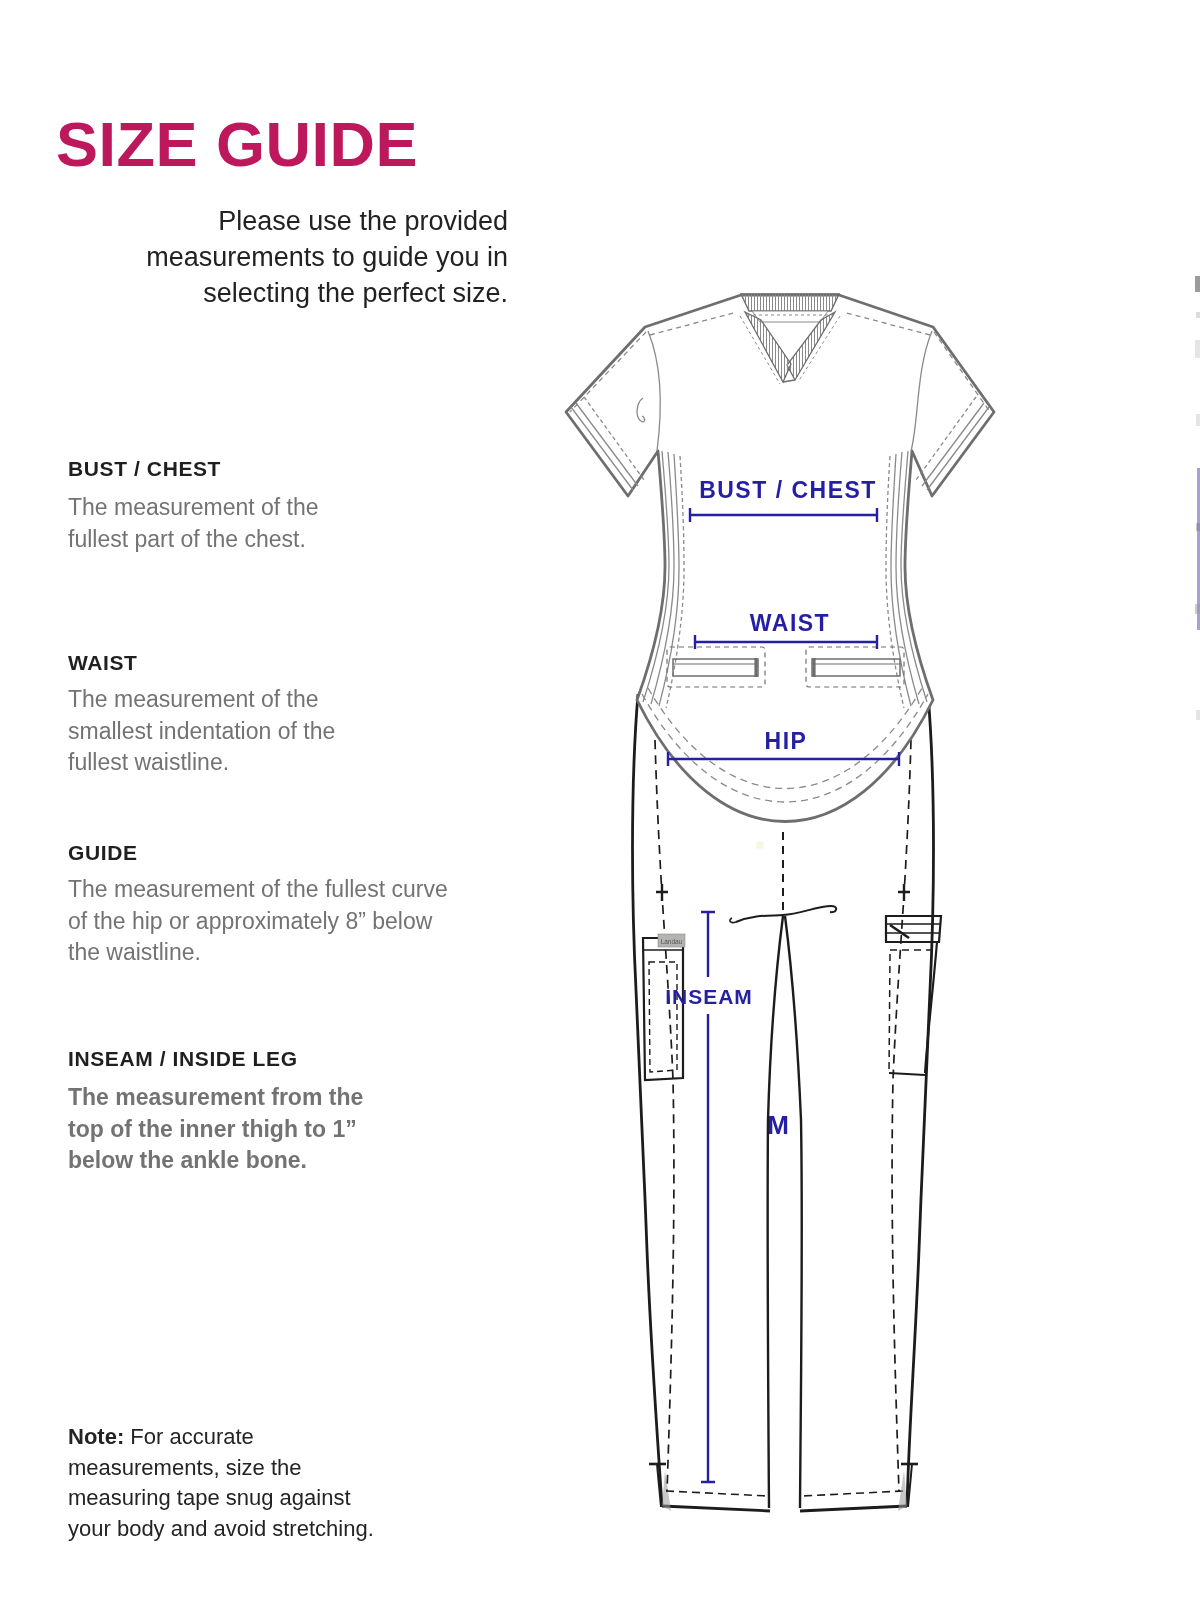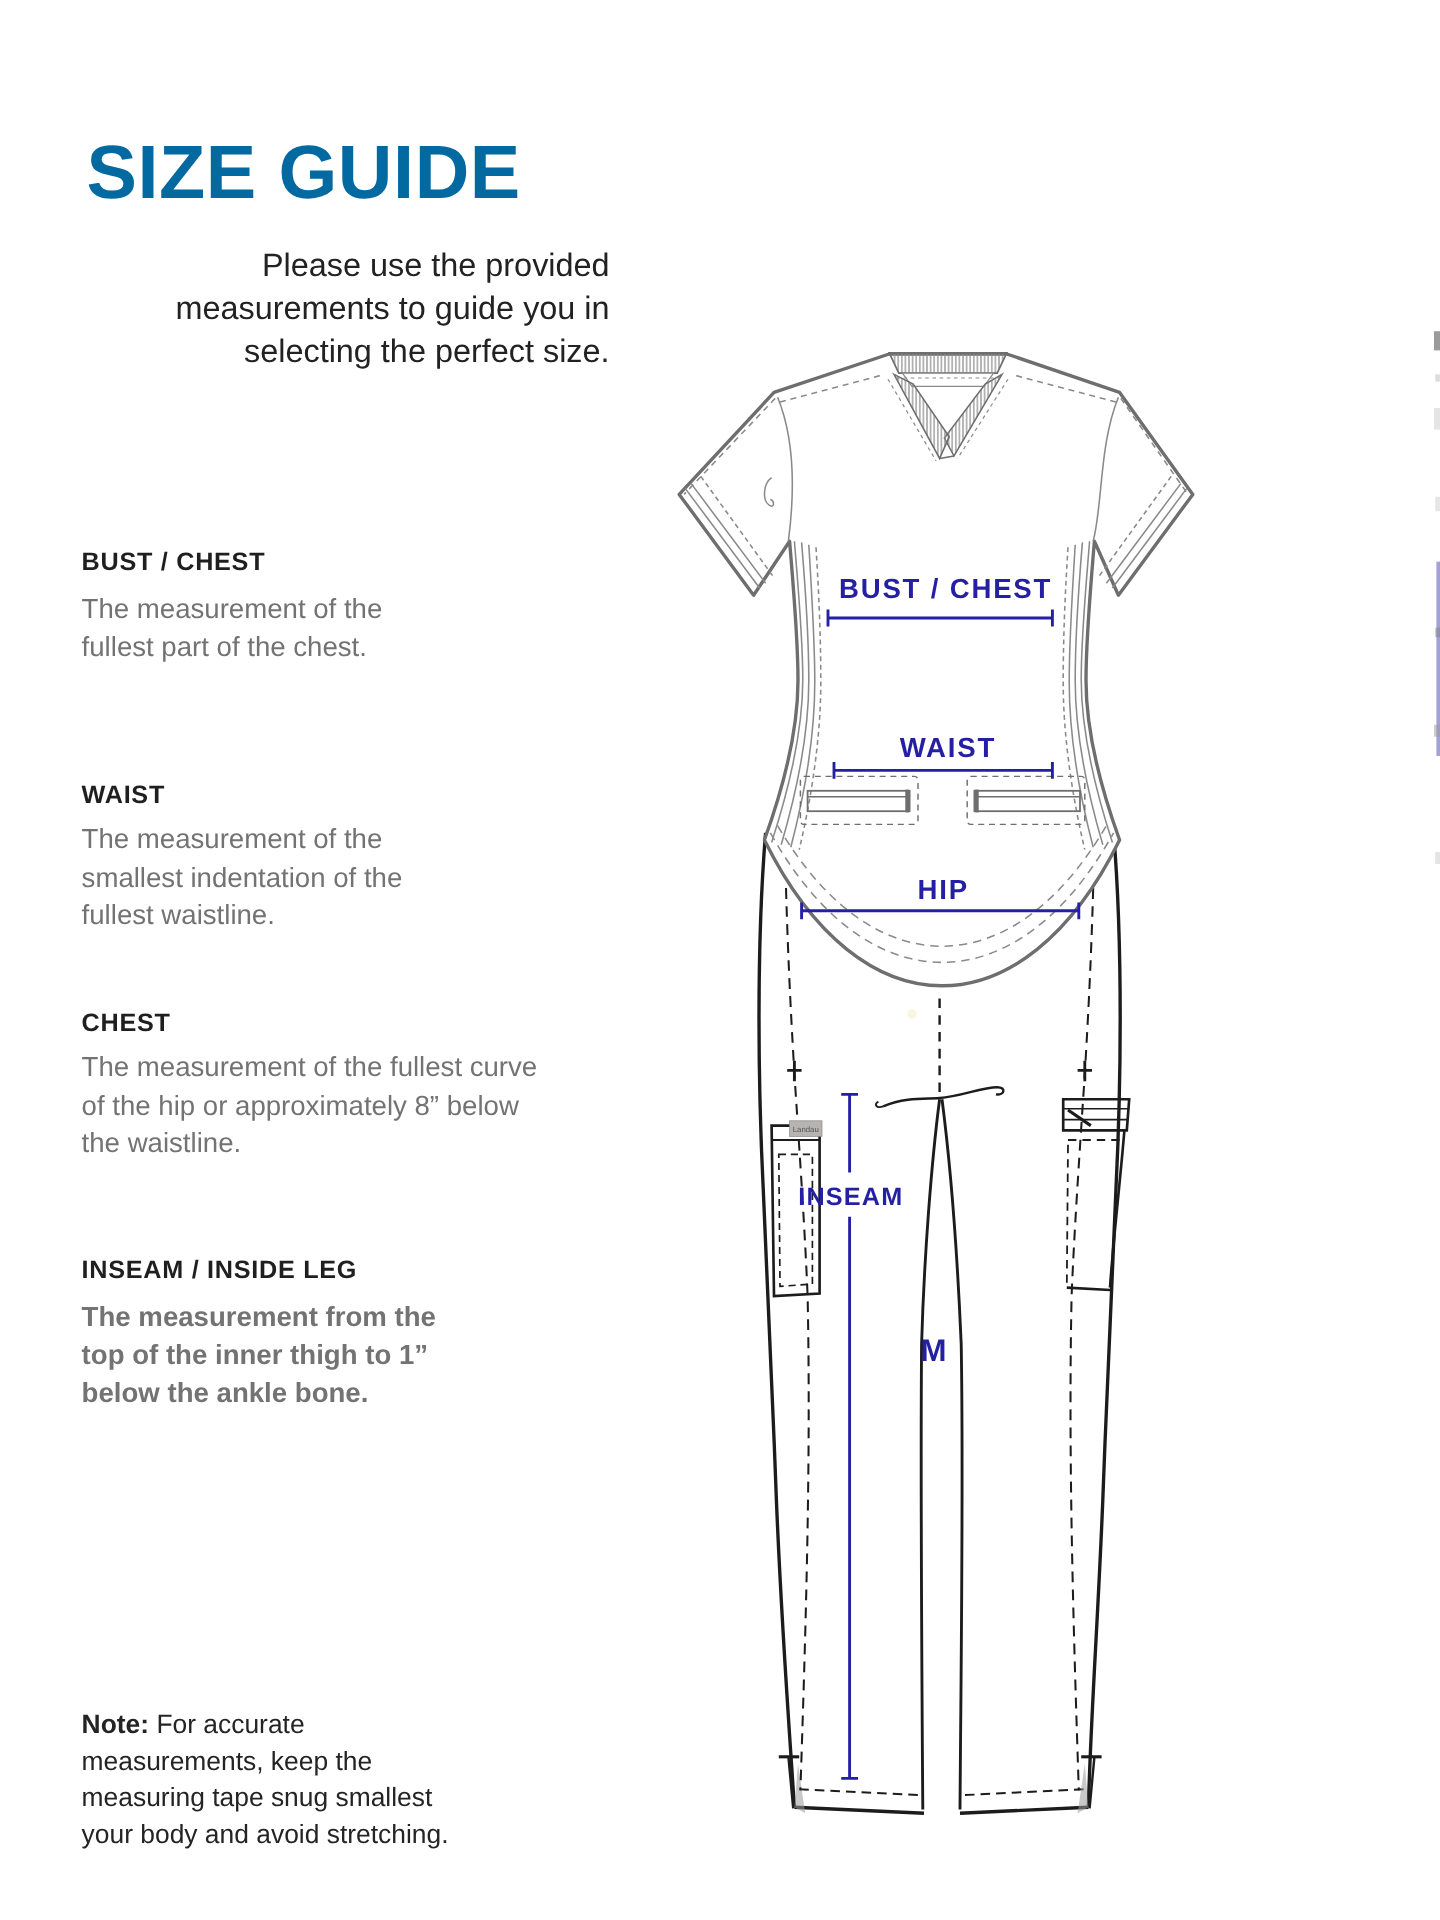--- a/index.html
+++ b/index.html
@@ -3,22 +3,22 @@
 <meta charset="utf-8">
 <style>
   html,body{margin:0;padding:0;}
   body{
     width:1200px;height:1600px;position:relative;background:#ffffff;
     font-family:"Liberation Sans","DejaVu Sans",sans-serif;
     color:#222;overflow:hidden;
   }
   .abs{position:absolute;}
   .page-title{
-    left:72px;top:68px;font-size:63px;font-weight:700;letter-spacing:.5px;
-    color:#0369a1;line-height:1.1;
+    left:56px;top:68px;font-size:63px;font-weight:700;letter-spacing:.5px;
+    color:#be185d;line-height:1.1;
   }
   .intro{
     left:68px;top:176px;width:440px;font-size:27px;line-height:36px;color:#222;text-align:right;
   }
   .sec-heading{
     left:68px;font-size:21px;font-weight:700;letter-spacing:.6px;color:#1f1f1f;line-height:26px;
   }
   .sec-body{
     left:68px;font-size:23px;line-height:31.5px;color:#737373;
   }
@@ -39,27 +39,27 @@
 
 <h1 class="abs page-title">SIZE GUIDE</h1>
 <p class="abs intro">Please use the provided measurements to guide you in selecting the perfect size.</p>
 
 <div class="abs sec-heading" id="h-bust">BUST / CHEST</div>
 <div class="abs sec-body" id="b-bust">The measurement of the fullest part of the chest.</div>
 
 <div class="abs sec-heading" id="h-waist">WAIST</div>
 <div class="abs sec-body" id="b-waist">The measurement of the smallest indentation of the fullest waistline.</div>
 
-<div class="abs sec-heading" id="h-hips">CHEST</div>
+<div class="abs sec-heading" id="h-hips">GUIDE</div>
 <div class="abs sec-body" id="b-hips">The measurement of the fullest curve of the hip or approximately 8” below the waistline.</div>
 
 <div class="abs sec-heading" id="h-inseam">INSEAM / INSIDE LEG</div>
 <div class="abs sec-body" id="b-inseam">The measurement from the top of the inner thigh to 1” below the ankle bone.</div>
 
-<p class="abs note"><strong>Note:</strong> <span>For accurate measurements, keep the measuring tape snug smallest your body and avoid stretching.</span></p>
+<p class="abs note"><strong>Note:</strong> <span>For accurate measurements, size the measuring tape snug against your body and avoid stretching.</span></p>
 
 <svg class="abs diagram" viewBox="0 0 460 1260" width="460" height="1260">
   <defs>
     <pattern id="rib" width="3" height="3" patternUnits="userSpaceOnUse">
       <path d="M1.5,0 V3" stroke="#8a8a8a" stroke-width="1"></path>
     </pattern>
   </defs>
 
   <g fill="none" stroke="#1c1c1c">
 

